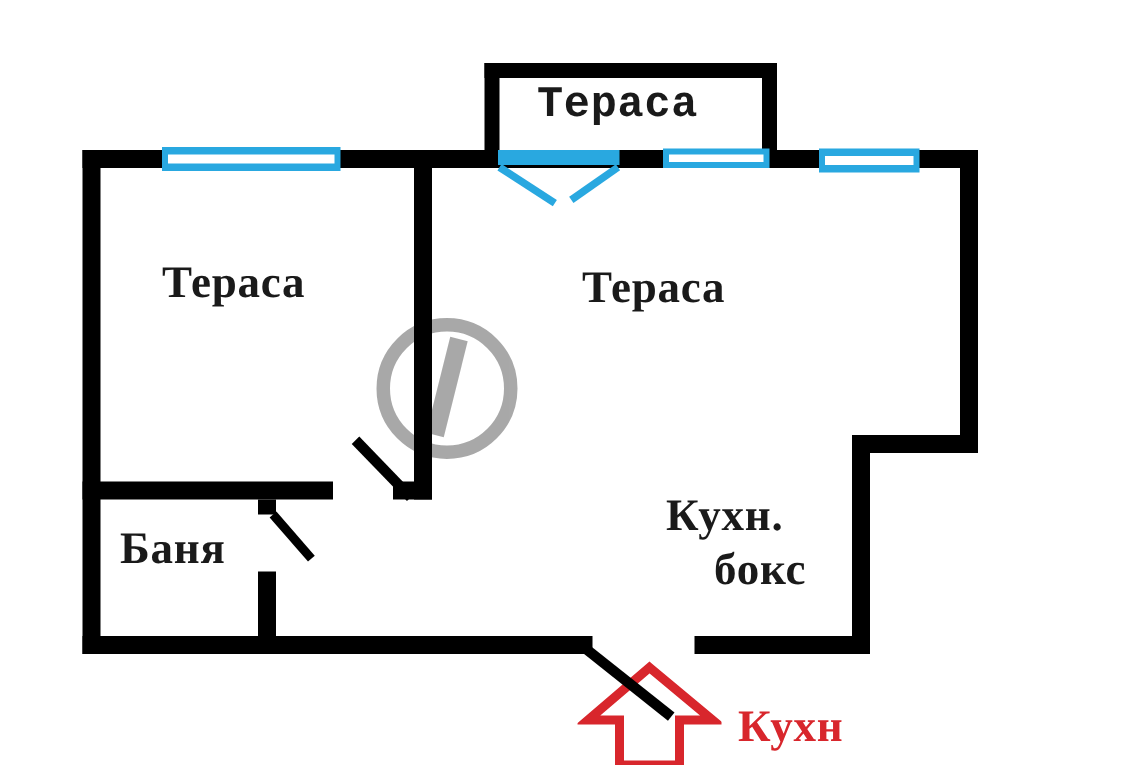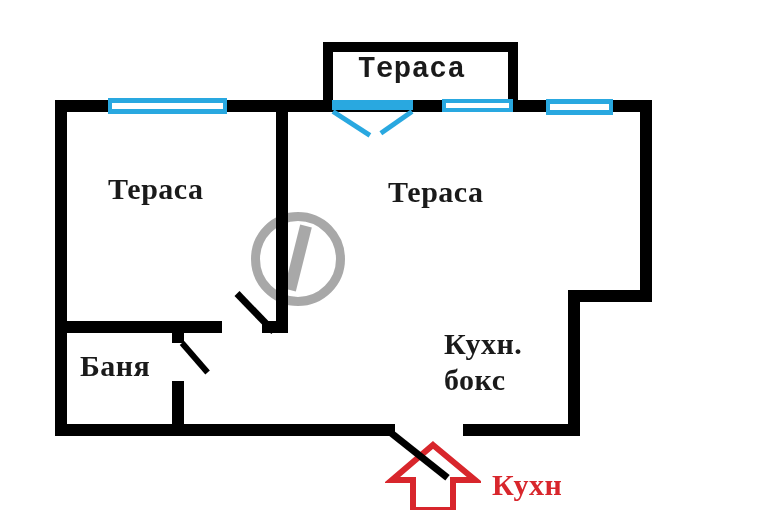--- a/index.html
+++ b/index.html
@@ -87,17 +87,17 @@
   </svg>
 
   <div class="label" style="left:358px;top:52px;font-size:29px;font-family:Liberation Mono, monospace;">Тераса</div>
   <div class="label" style="left:108px;top:171px;">Тераса</div>
   <div class="label" style="left:388px;top:174px;">Тераса</div>
   <div class="label" style="left:80px;top:348px;text-align:center;">
     <span style="display:block;">Баня</span>
   </div>
   <div class="label" style="left:444px;top:326px;">
     <span style="display:block;">Кухн.</span>
-    <span style="display:block;">бокс</span>
+    <span style="display:block;margin-left:32px;">бокс</span>
   </div>
   <div class="label red" style="left:492px;top:467px;">Кухн</div>
 
 </div>
 
 </body></html>

